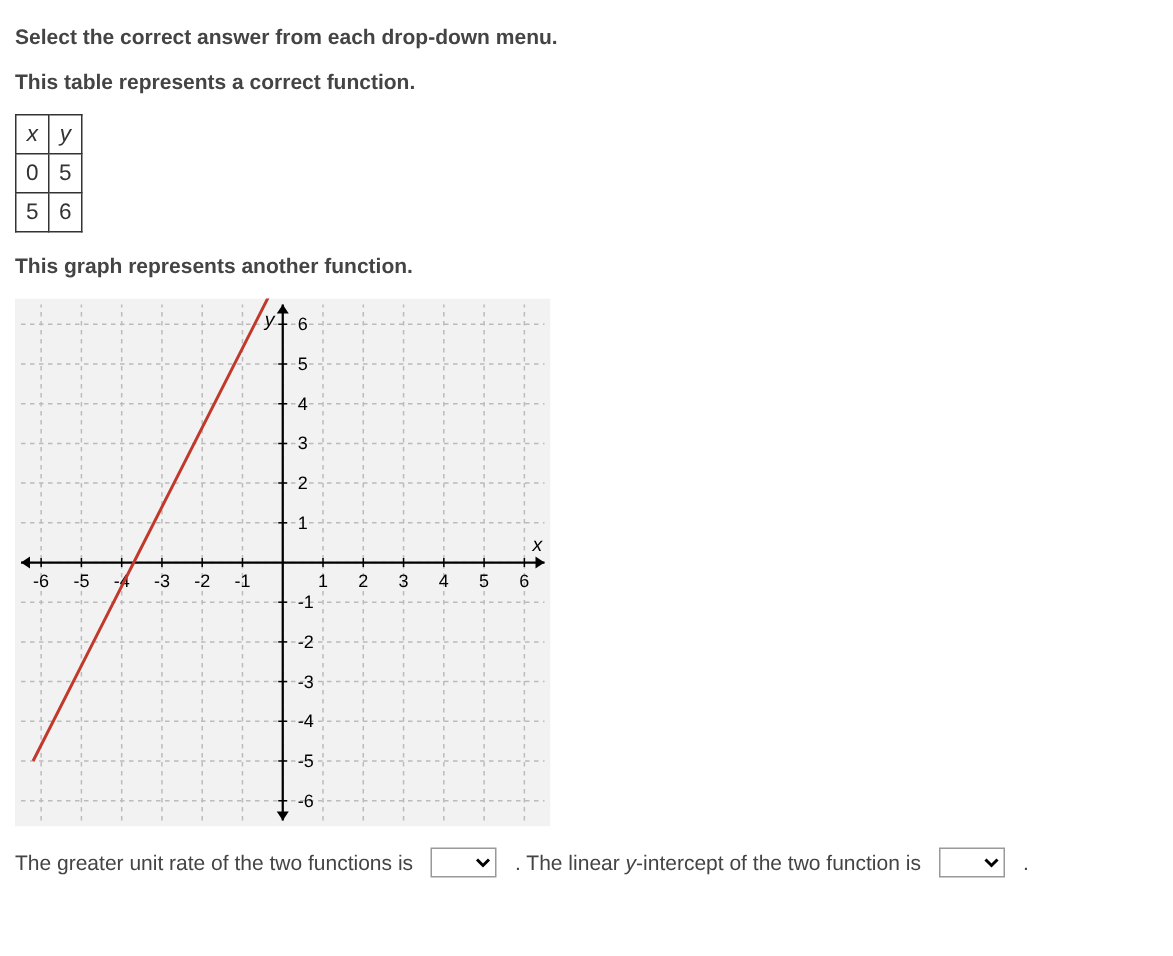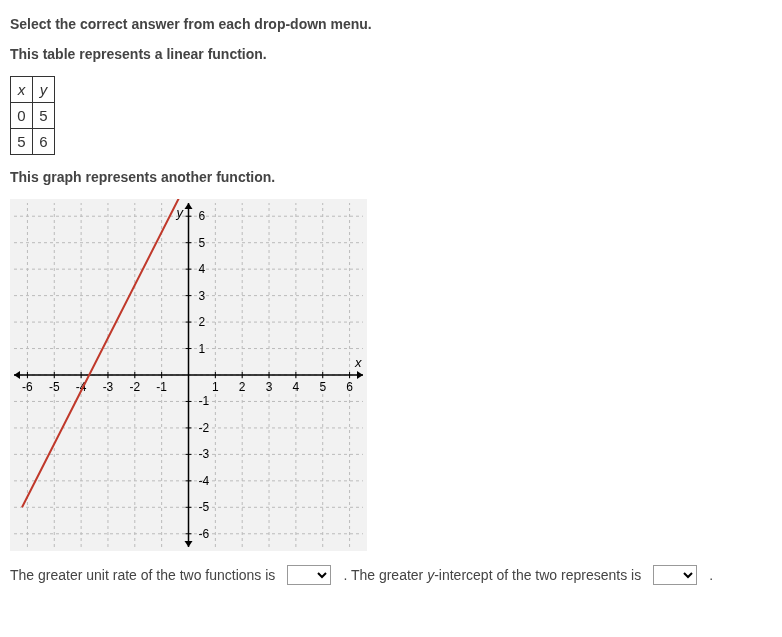--- a/index.html
+++ b/index.html
@@ -45,21 +45,21 @@
       min-width: 44px;
       height: 20px;
     }
     .ital { font-style: italic; }
   </style>
 </head>
 <body>
 
 <p class="text-block">Select the correct answer from each drop-down menu.</p>
 
-<p class="text-block">This table represents a linear function.</p>
+<p class="text-block">This table represents a correct function.</p>
 
 <table class="data-table">
   <tbody>
       <tr>
     <th>x</th>
     <th>y</th>
   </tr>
   <tr>
     <td>0</td>
     <td>5</td>
@@ -159,17 +159,17 @@
       <text x="345" y="168" font-size="13" font-style="italic" font-family="Arial" fill="#000">x</text>
       <text x="166.5" y="18" font-size="13" font-style="italic" font-family="Arial" fill="#000">y</text>
       <polyline points="12.05384615384615,308.3076923076923 65.74615384615385,202.46153846153845 79.16923076923077,176 159.7076923076923,17.230769230769234 169.10384615384618,-1.2923076923076966" fill="none" stroke="#c0392b" stroke-width="2"></polyline>
     </svg>
 </div>
 
 <div class="fill-row">
   <span>The greater unit rate of the two functions is</span>
   <select class="dropdown"><option></option></select>
   <span>
-    <span>. The greater </span><span class="ital">y</span><span>-intercept of the two represents is</span>
+    <span>. The linear </span><span class="ital">y</span><span>-intercept of the two function is</span>
   </span>
   <select class="dropdown"><option></option></select>
   <span>.</span>
 </div>
 
 </body></html>

